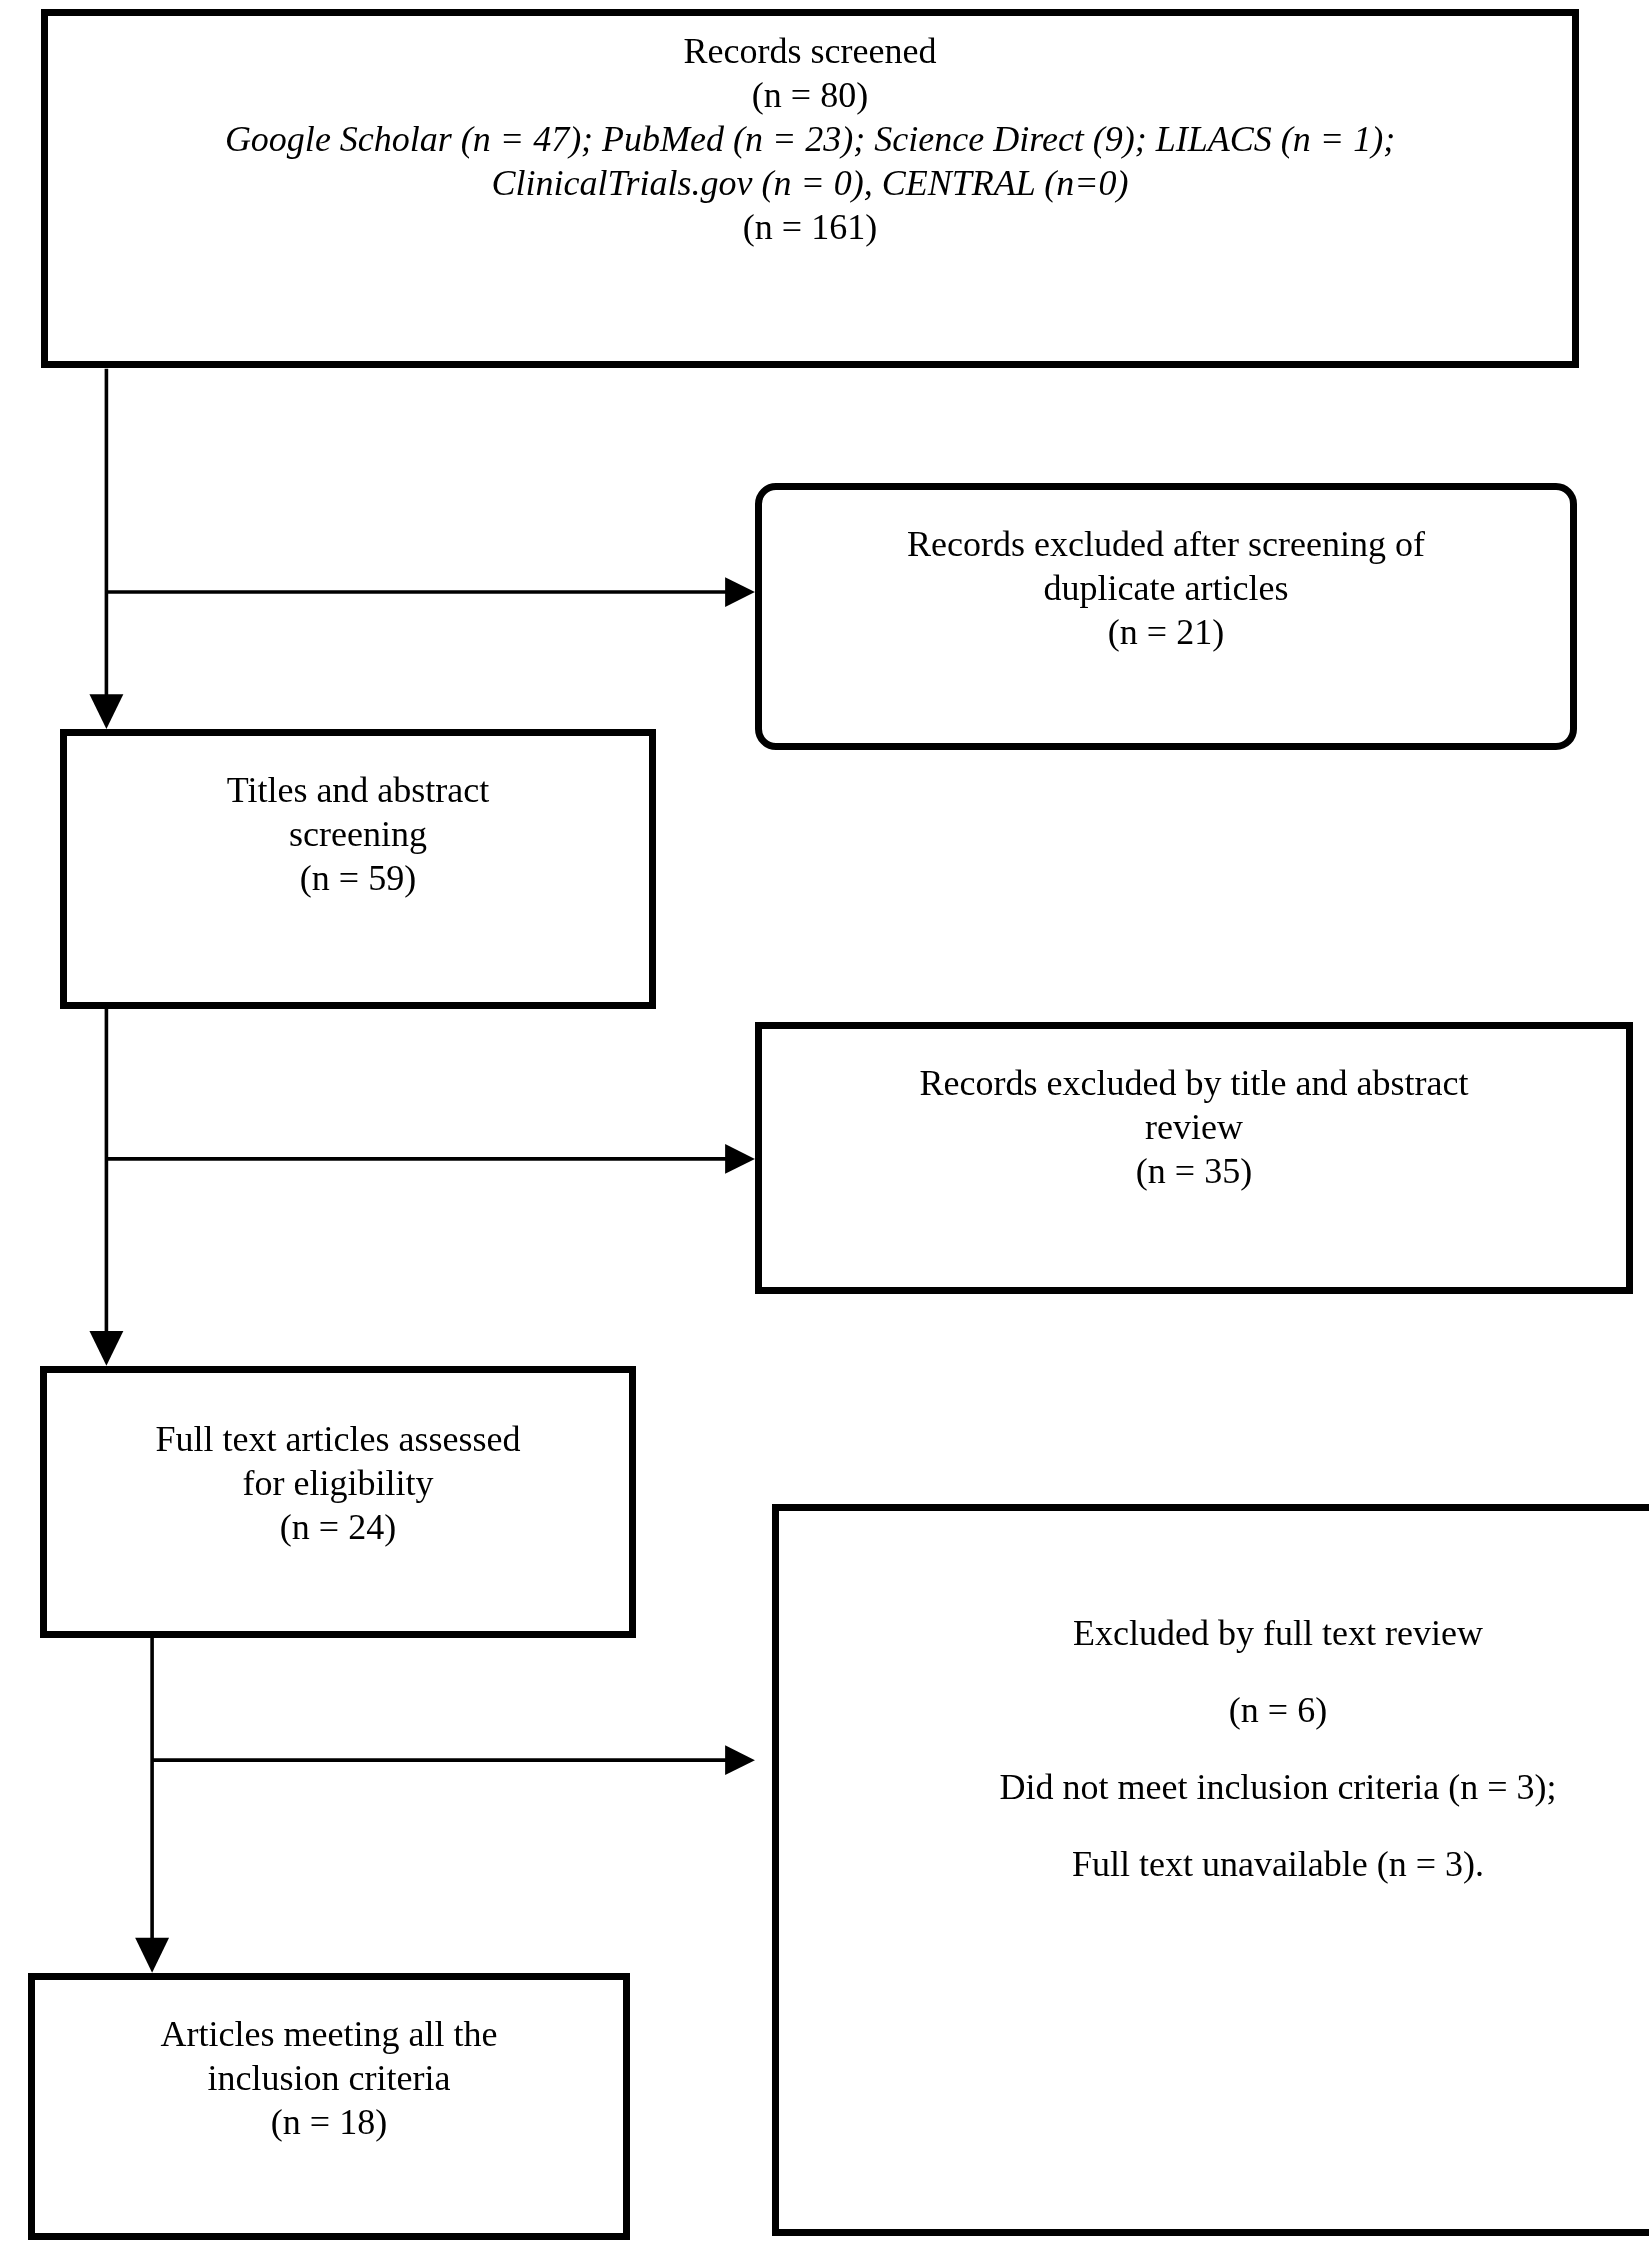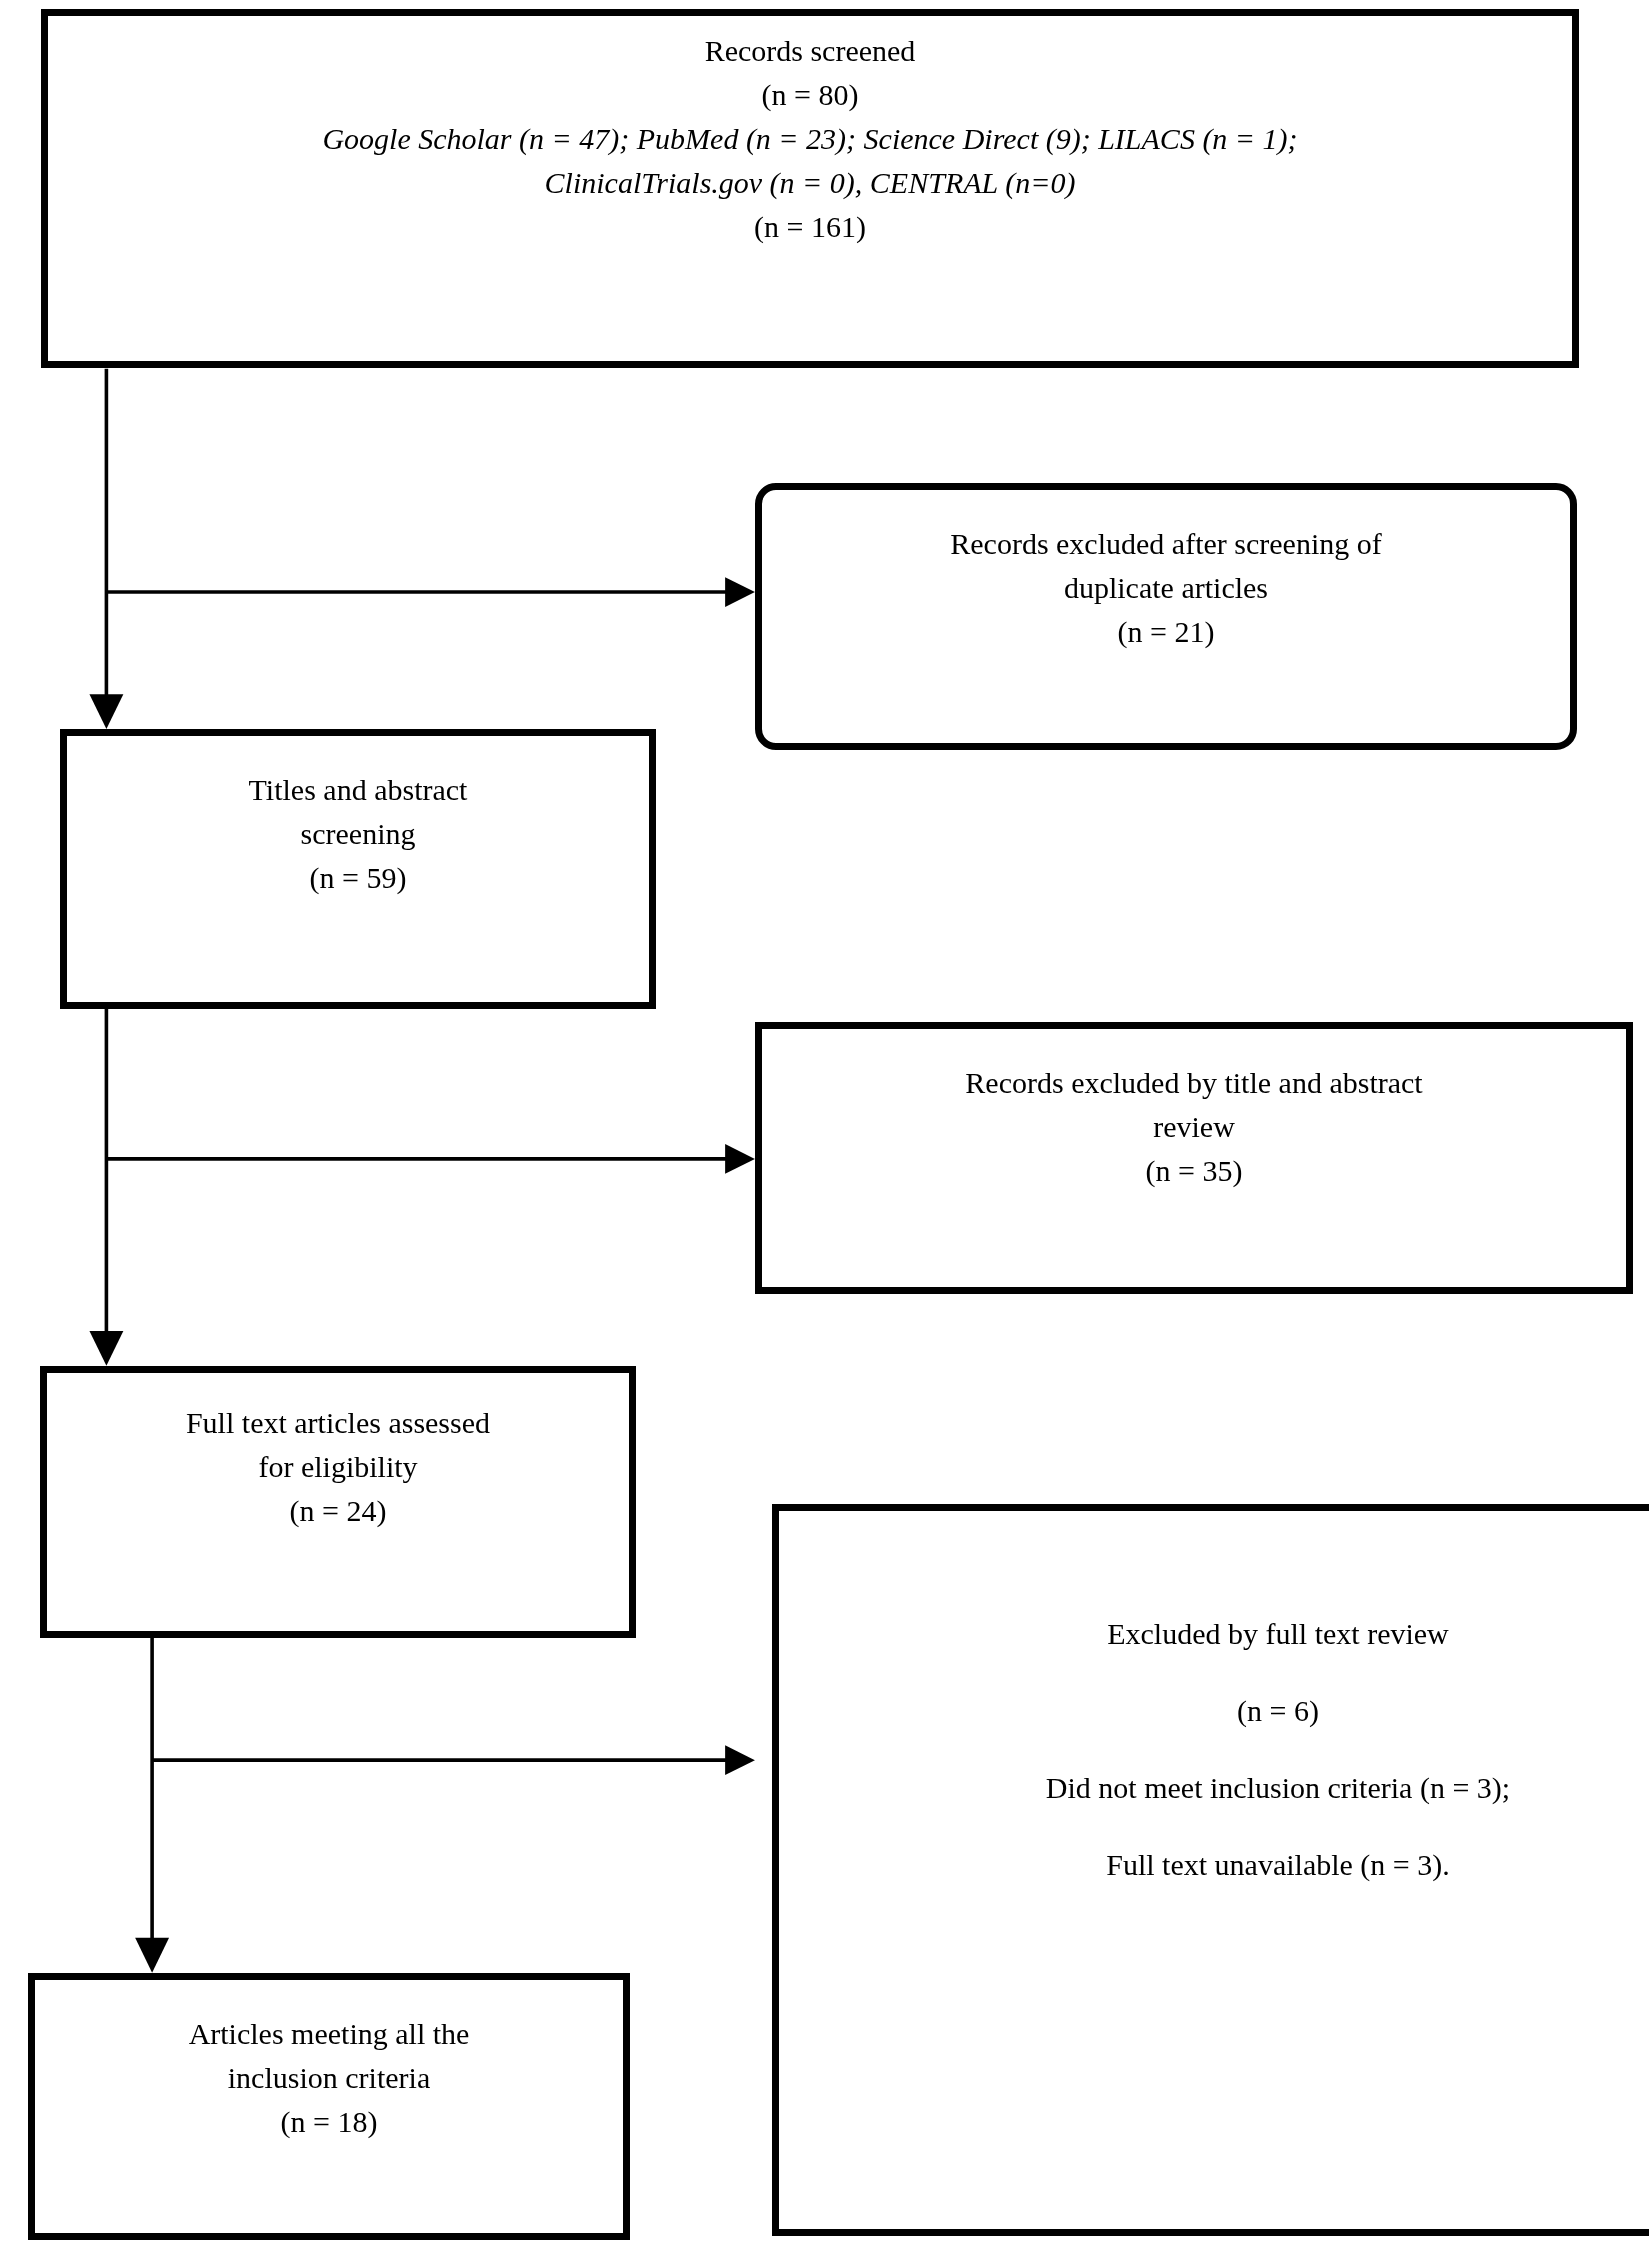--- a/index.html
+++ b/index.html
@@ -3,21 +3,21 @@
 <meta charset="utf-8">
 <style>
   html,body{margin:0;padding:0;background:#ffffff;}
   body{width:1650px;height:2250px;position:relative;overflow:hidden;
        font-family:"Liberation Serif","DejaVu Serif",serif;color:#000000;}
   #diagram{position:absolute;inset:0;}
   .node{position:absolute;box-sizing:border-box;background:#ffffff;
         border:7.2px solid #000000;display:flex;flex-direction:column;
         align-items:center;}
   .node .line{display:block;width:100%;text-align:center;
-              font-size:30px;line-height:44px;white-space:nowrap;}
+              font-size:36px;line-height:44px;white-space:nowrap;}
   .node .line.ital{font-style:italic;}
   .node .line.gap{line-height:77px;}
   .node.pad-top{padding-top:13.3px;}
   svg.links{position:absolute;left:0;top:0;width:1650px;height:2250px;
             pointer-events:none;}
   svg.links line{stroke:#000000;stroke-width:7;}
   svg.links polygon{fill:#000000;}
 </style>
 </head>
 <body>
@@ -64,21 +64,21 @@
     <span class="line">screening</span>
     <span class="line">(n = 59)</span>
   </div>
 
   <div class="node pad-top" style="left:755px;top:1022px;width:878px;height:272px;padding-top:32px;">
     <span class="line">Records excluded by title and abstract</span>
     <span class="line">review</span>
     <span class="line">(n = 35)</span>
   </div>
 
-  <div class="node pad-top" style="left:40px;top:1366px;width:596px;height:272px;padding-top:28px;">
+  <div class="node pad-top" style="left:40px;top:1366px;width:596px;height:272px;padding-top:44px;">
     <span class="line">Full text articles assessed</span>
     <span class="line">for eligibility</span>
     <span class="line">(n = 24)</span>
   </div>
 
   <div class="node" style="left:755px;top:1504px;width:1012px;height:732px;padding-top:84px;margin-left:17px;">
     <span class="line gap">Excluded by full text review</span>
     <span class="line gap">(n = 6)</span>
     <span class="line gap">Did not meet inclusion criteria (n = 3);</span>
     <span class="line gap">Full text unavailable (n = 3).</span>

